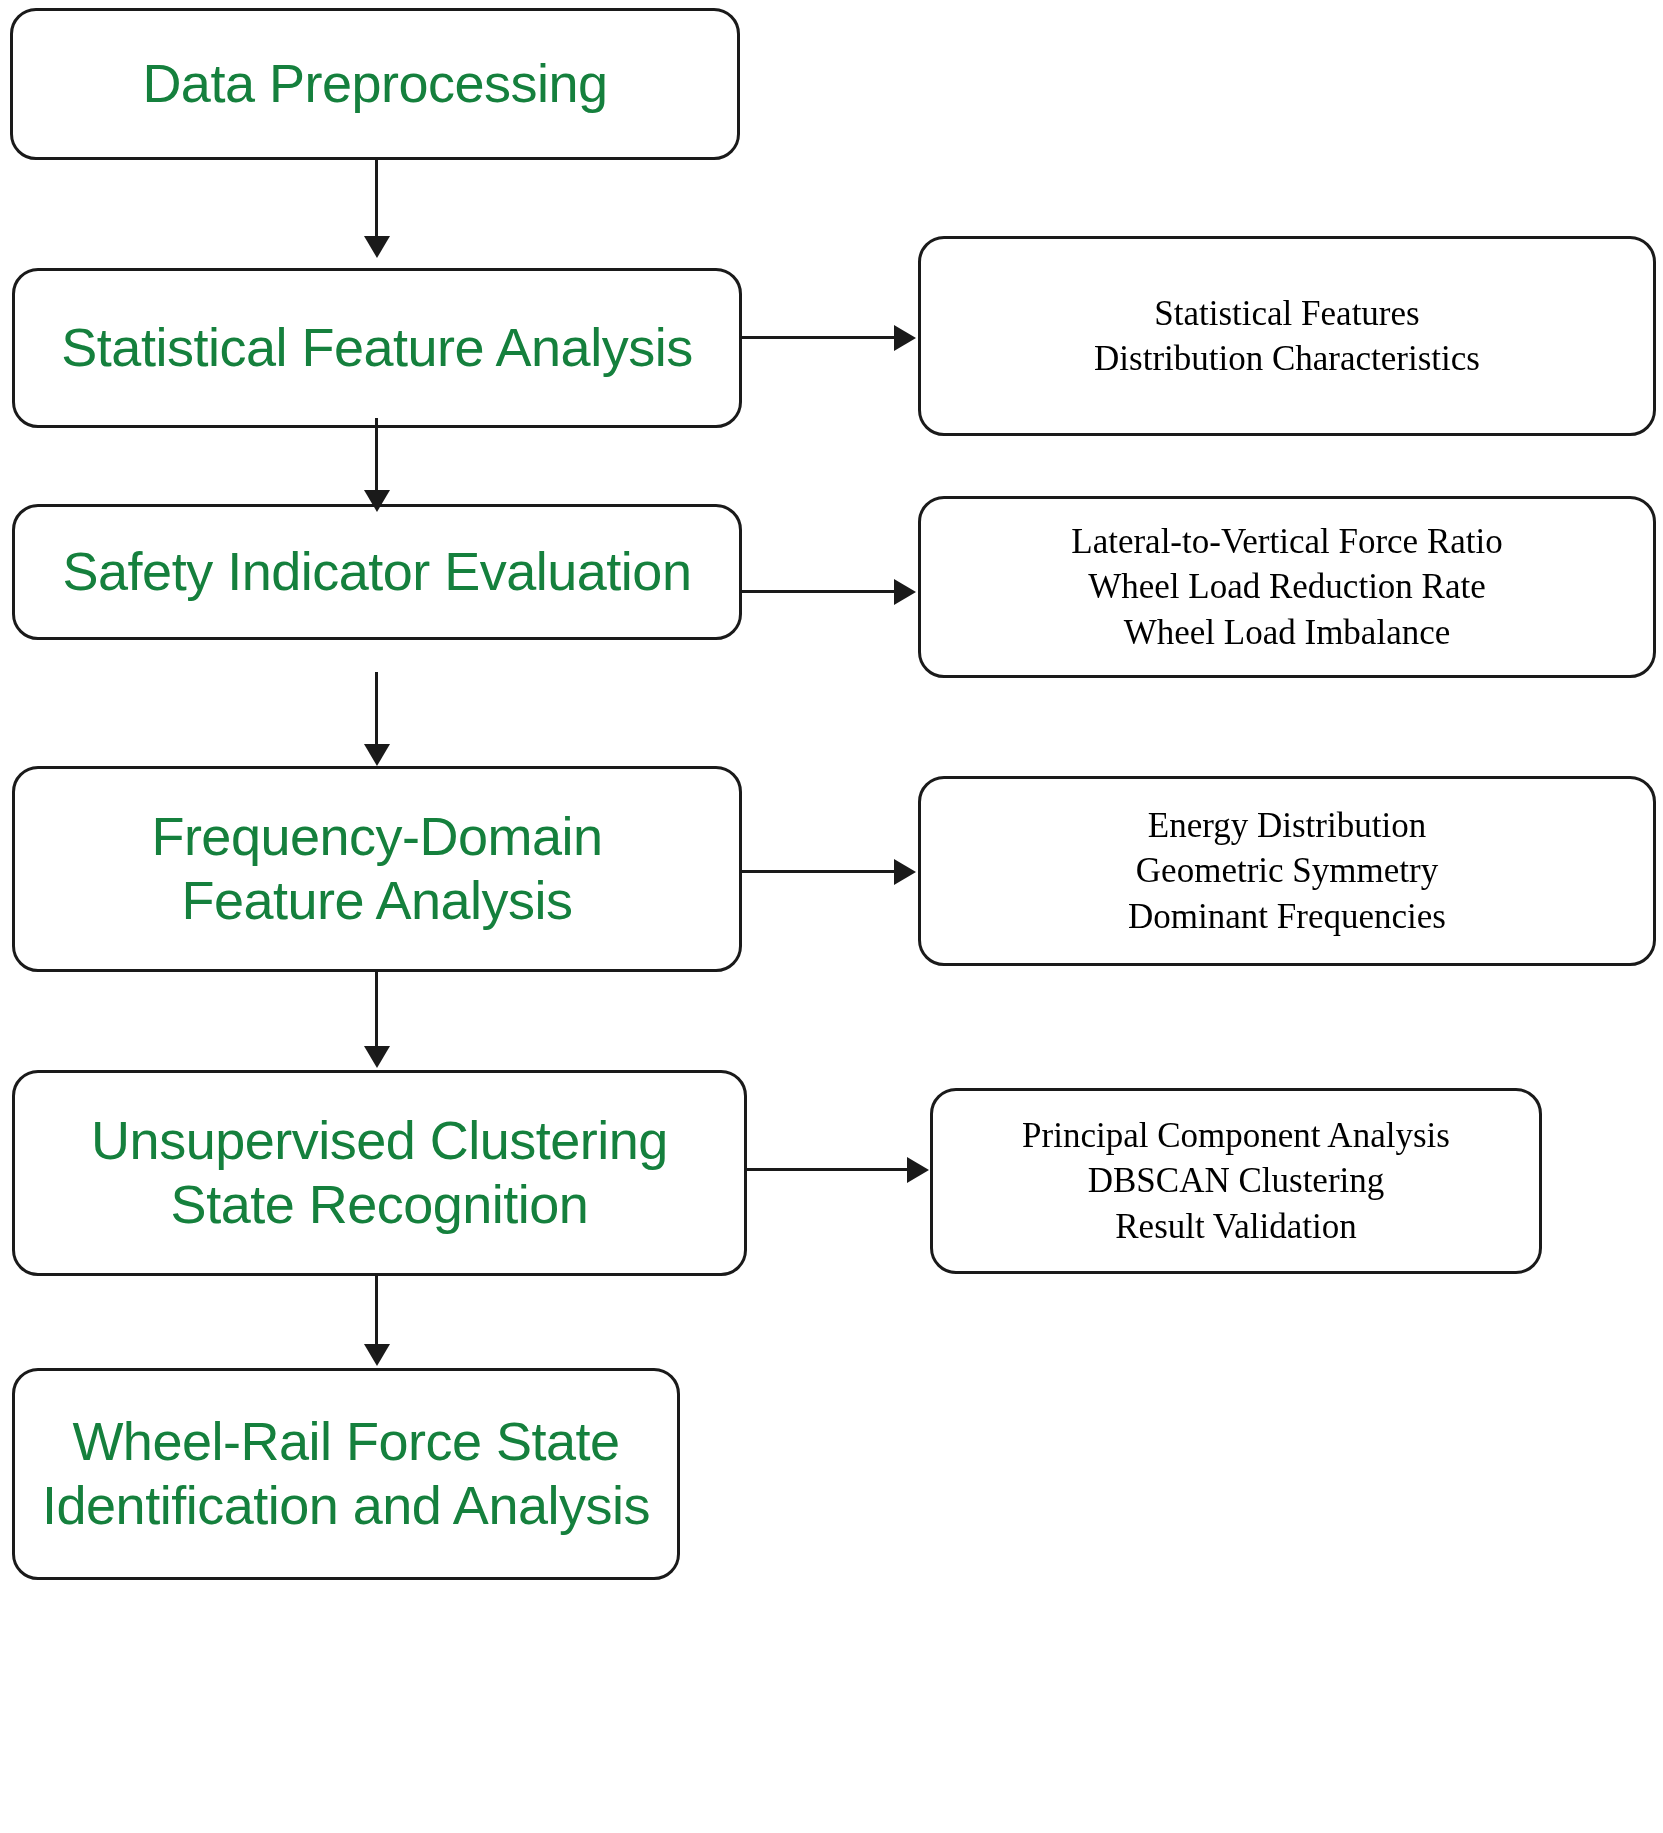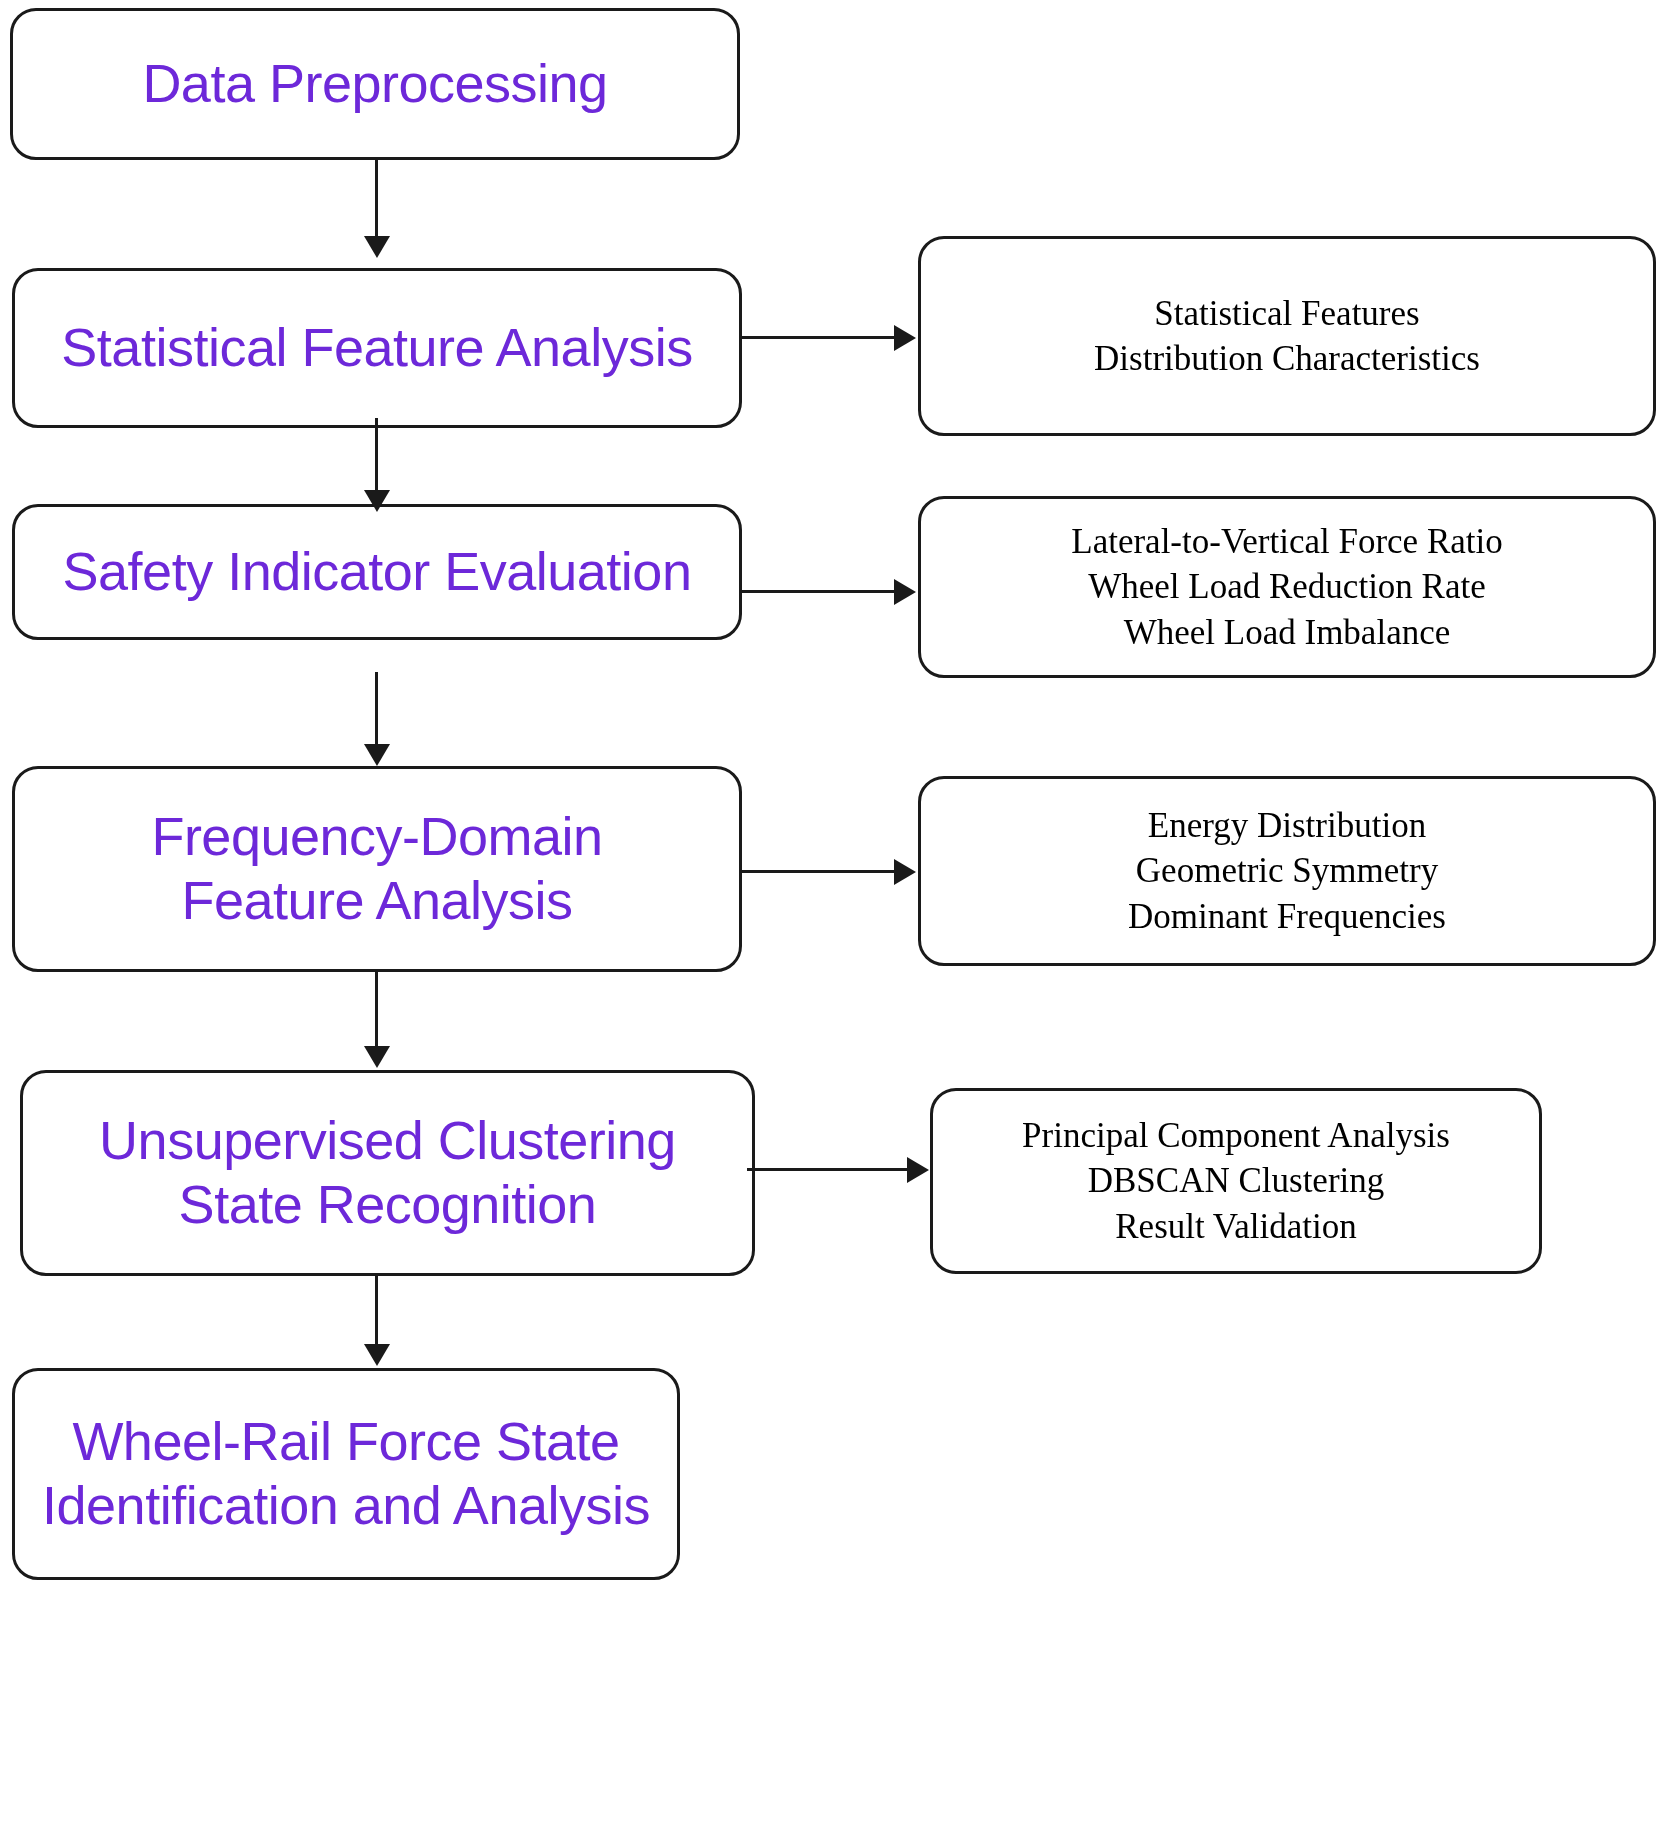--- a/index.html
+++ b/index.html
@@ -25,21 +25,21 @@
     background: #ffffff;
     display: flex;
     align-items: center;
     justify-content: center;
     text-align: center;
   }
   .node .label {
     font-family: "Liberation Sans", sans-serif;
     font-size: 54px;
     line-height: 1.18;
-    color: #6d28d9;
+    color: #15803d;
     letter-spacing: -0.5px;
     padding: 0 14px;
     white-space: pre-line;
   }
 
   
   .detail {
     position: absolute;
     box-sizing: border-box;
     border: 3px solid #1a1a1a;
@@ -102,21 +102,21 @@
 
   <div class="node" style="left:12px; top:504px; width:730px; height:136px;">
     <div class="label">Safety Indicator Evaluation</div>
   </div>
 
   <div class="node" style="left:12px; top:766px; width:730px; height:206px;">
     <div class="label">Frequency-Domain
 Feature Analysis</div>
   </div>
 
-  <div class="node" style="left:12px; top:1070px; width:735px; height:206px;margin-left:8px;">
+  <div class="node" style="left:12px; top:1070px; width:735px; height:206px;">
     <div class="label">Unsupervised Clustering
 State Recognition</div>
   </div>
 
   <div class="node" style="left:12px; top:1368px; width:668px; height:212px;">
     <div class="label">Wheel-Rail Force State
 Identification and Analysis</div>
   </div>
 
   <div class="detail" style="left:918px; top:236px; width:738px; height:200px;">

